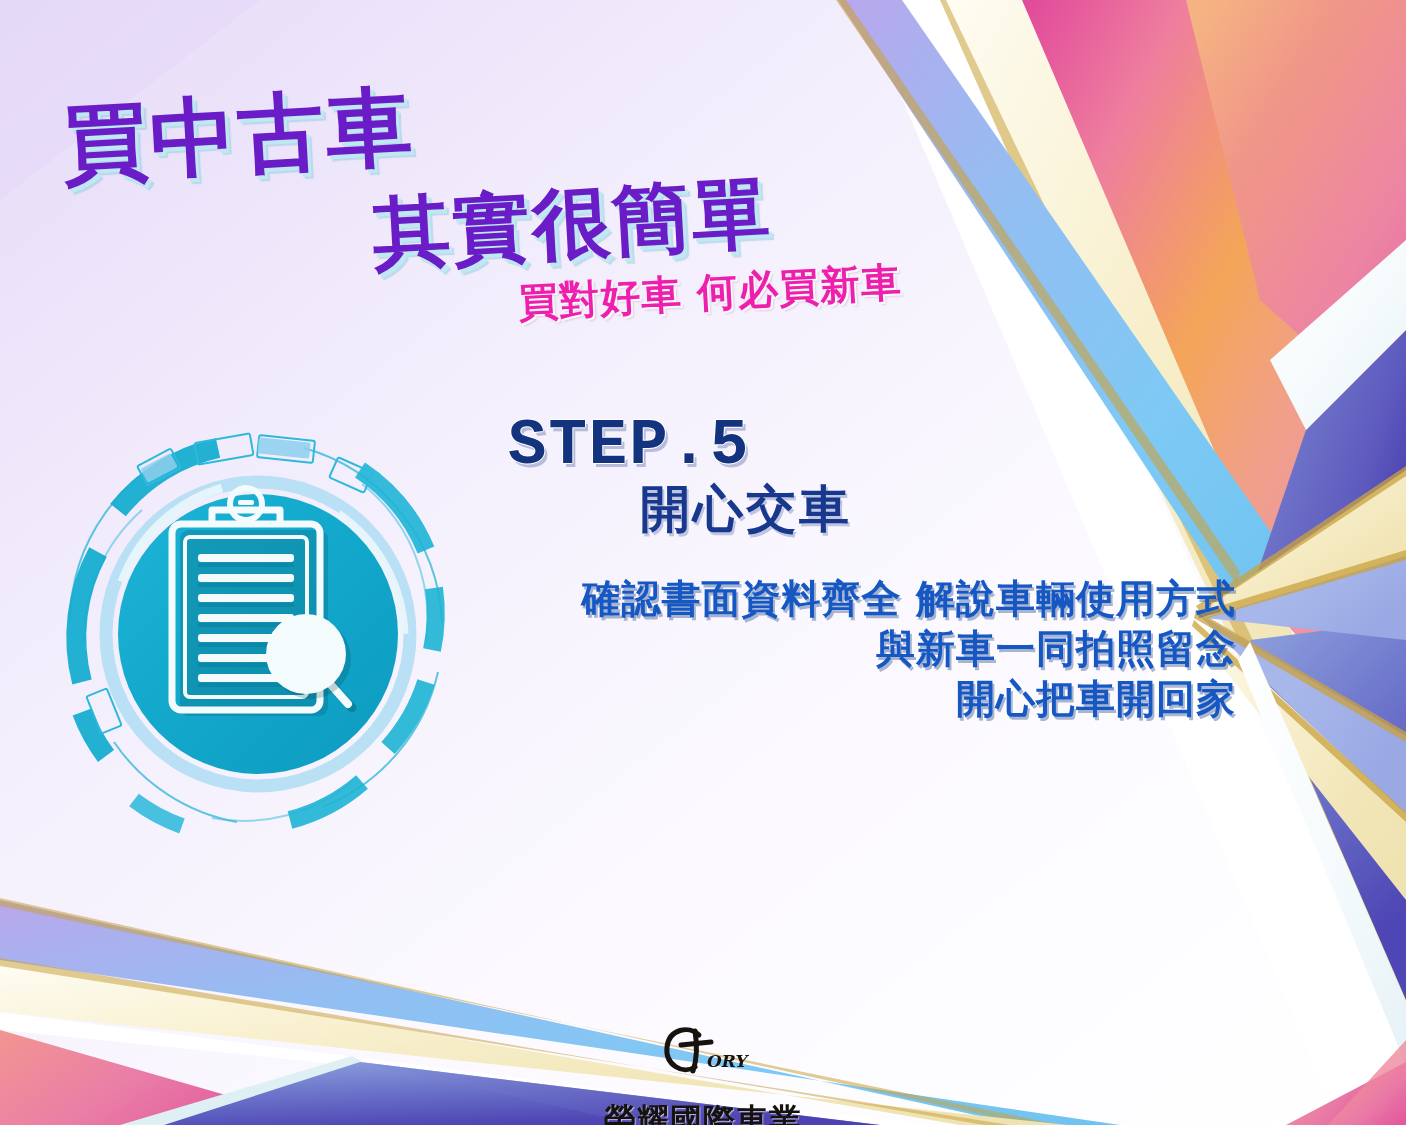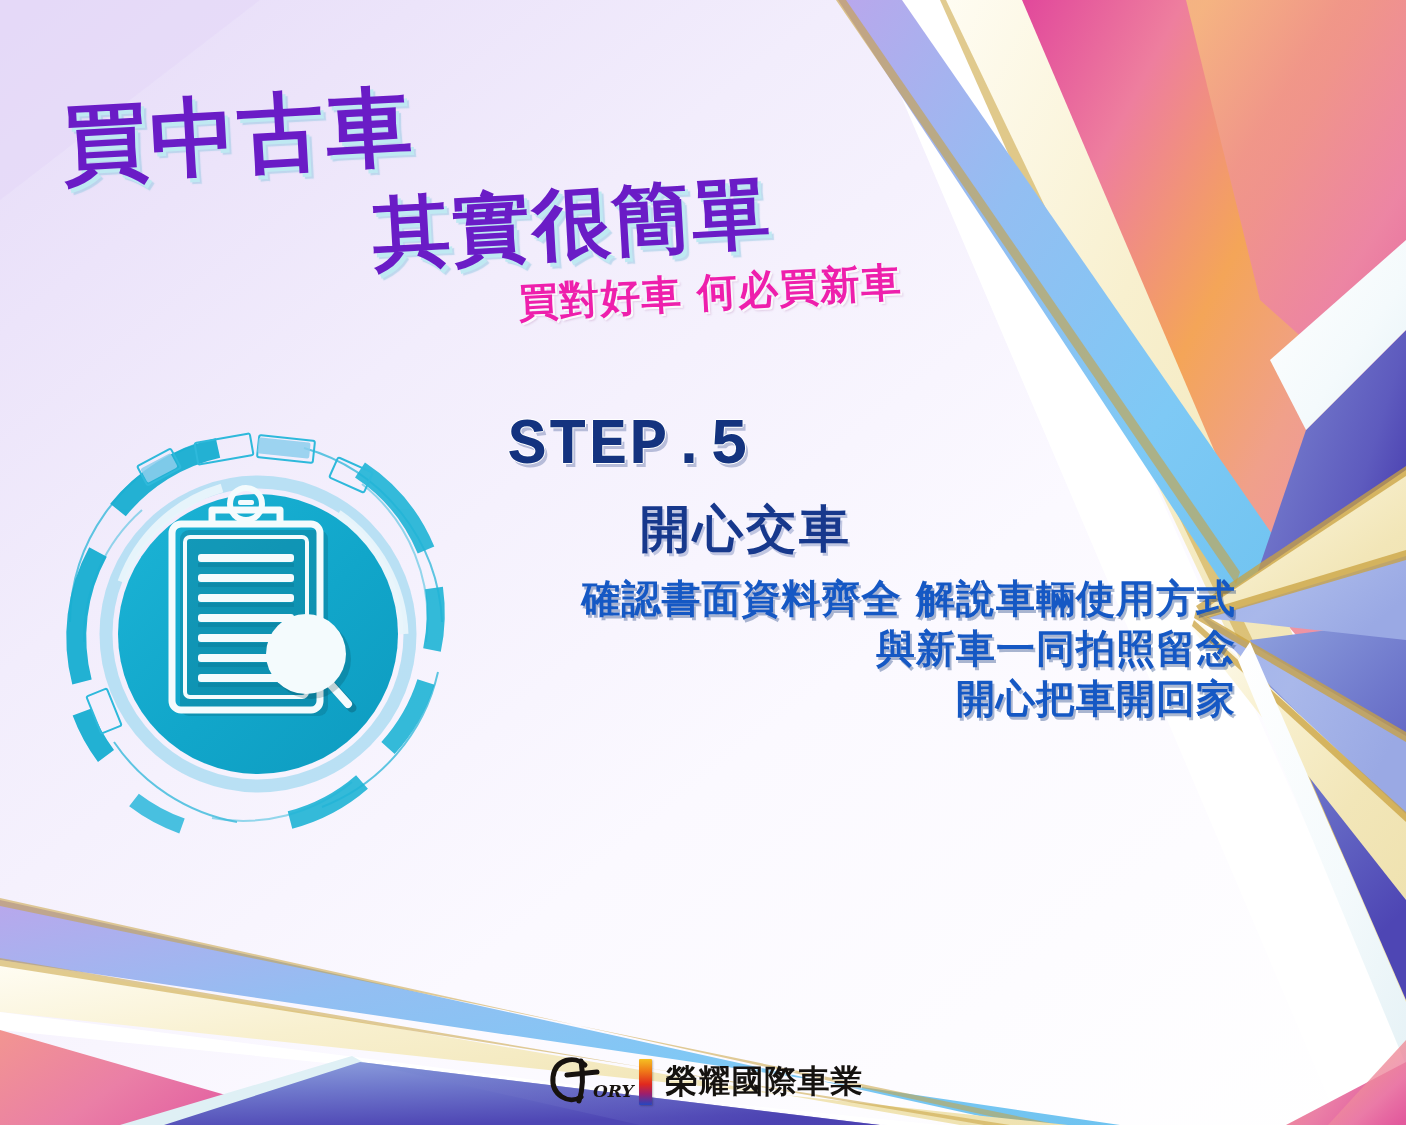--- a/index.html
+++ b/index.html
@@ -55,21 +55,21 @@
     font-family:Liberation Mono, monospace;
     font-weight:bold;font-size:64px;letter-spacing:2px;
     color:#14337f;
     -webkit-text-stroke:0px;
     text-shadow:
        1px 0 0 #ffffff, -1px 0 0 #ffffff, 0 1px 0 #ffffff, 0 -1px 0 #ffffff,
        3px 4px 0 rgba(20,51,127,.28);
     white-space:nowrap;
   }
   .step-title{
-    position:absolute;left:640px;top:496px;
+    position:absolute;left:640px;top:476px;
     font-family:"DejaVu Serif","Liberation Serif",serif;
     font-weight:bold;font-size:50px;letter-spacing:3px;
     color:#17388c;
     text-shadow:2px 3px 0 rgba(23,56,140,.25);
     white-space:nowrap;
   }
   .step-body{
     position:absolute;left:536px;top:573px;width:700px;
     font-family:"DejaVu Serif","Liberation Serif",serif;
     font-weight:bold;font-size:39px;line-height:50px;letter-spacing:1px;
@@ -78,22 +78,23 @@
   }
   .step-body .ln{display:block;white-space:nowrap;text-align:right;}
 
   
   .icon-holder{position:absolute;left:22px;top:382px;width:470px;height:490px;}
   .icon-holder svg{width:100%;height:100%;display:block;}
 
   
   .footer-logo{
     position:absolute;left:0;right:0;bottom:6px;
-    display:flex;align-items:center;justify-content:center;gap:0px;
+    display:flex;align-items:center;justify-content:center;gap:8px;
     height:74px;
+    flex-direction:column;
   }
   .logo-mark{
     width:92px;height:62px;position:relative;display:block;
   }
   .logo-mark svg{display:block;width:92px;height:62px;}
   .logo-bar{
     width:13px;height:46px;margin:0 14px 0 4px;
     background:linear-gradient(180deg,#f5c022 0%,#f07a18 26%,#e0281f 55%,#9b1f6f 76%,#2546c0 100%);
     box-shadow:1px 1px 2px rgba(0,0,0,.25);
     border-radius:1px;

